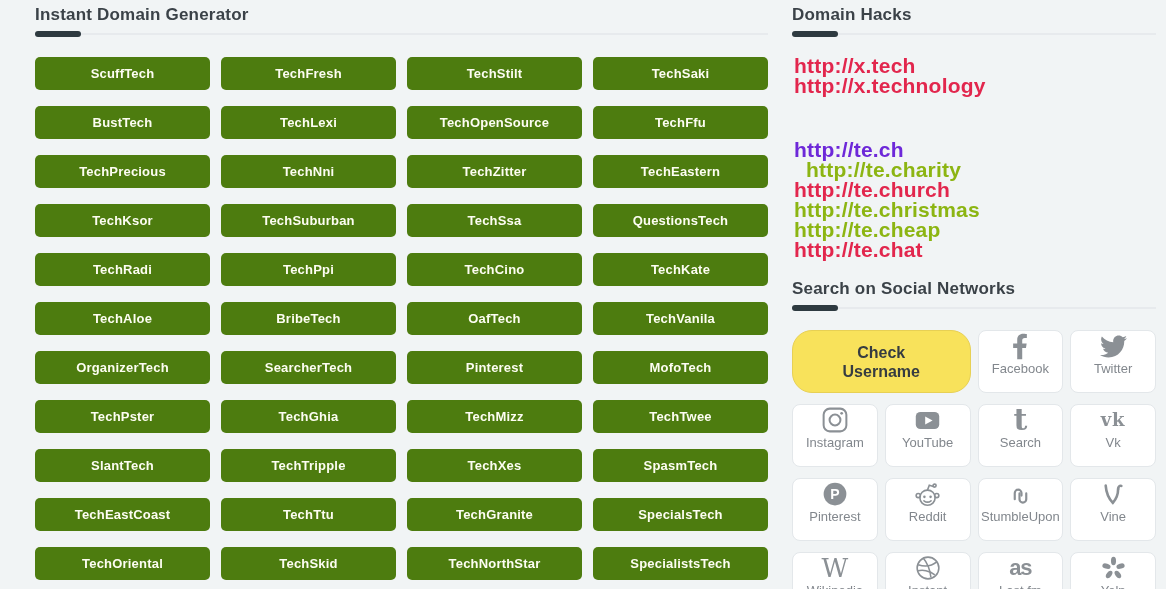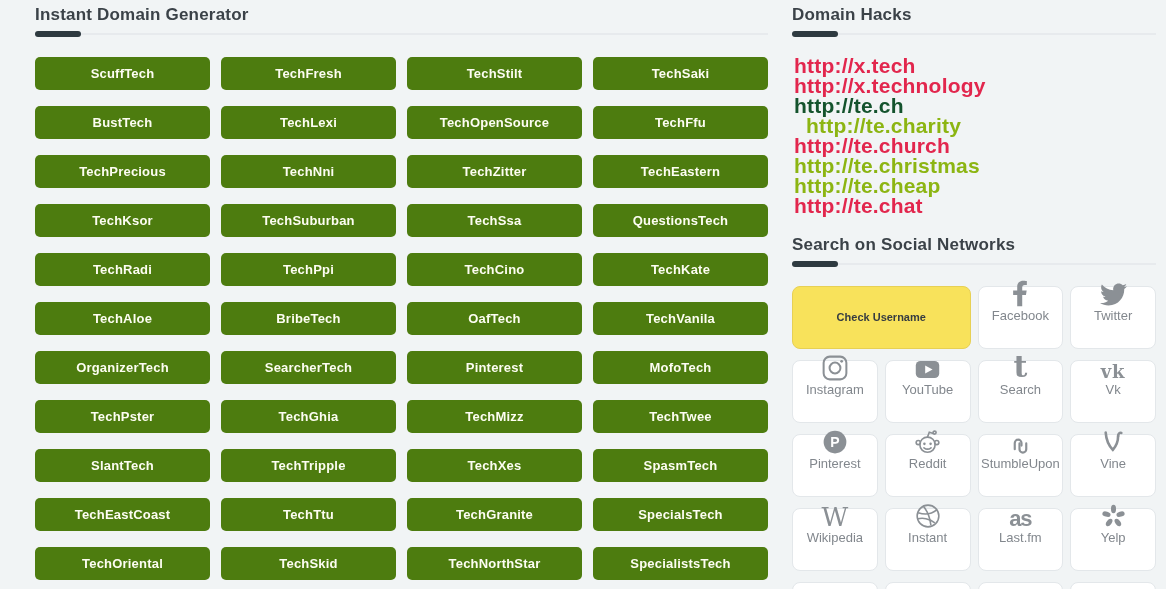--- a/index.html
+++ b/index.html
@@ -38,30 +38,30 @@
 
   
   .social-title{margin-top:18px;}
   .social-grid{
     margin-top:19px;display:grid;
     grid-template-columns:repeat(4,1fr);
     grid-auto-rows:63px;gap:11px 7px;
   }
   .check-btn{
     grid-column:span 2;
-    background:#f8e25b;border:1px solid #e7d054;border-radius:8px;
-    color:#363c41;font-weight:bold;font-size:11px;font-family:inherit;
+    background:#f8e25b;border:1px solid #e7d054;border-radius:20px;
+    color:#363c41;font-weight:bold;font-size:16px;font-family:inherit;
     display:flex;align-items:center;justify-content:center;text-align:center;
     cursor:pointer;
   }
   .check-btn span{display:inline-block;max-width:92px;line-height:19px;}
   .social-btn{
     background:#fff;border:1px solid #e3e7ea;border-radius:8px;
     display:flex;flex-direction:column;align-items:center;justify-content:flex-end;
-    padding-bottom:25px;cursor:pointer;box-sizing:border-box;
+    padding-bottom:16px;cursor:pointer;box-sizing:border-box;
   }
   .icon-slot{flex:1;display:flex;align-items:center;justify-content:center;color:#8b9095;}
   .icon-slot svg{display:block;}
   .social-label{font-size:13px;color:#82878d;line-height:15px;}
   .glyph{color:#8b9095;}
 </style>
 </head>
 <body>
 
 <div class="panel-left">
@@ -116,21 +116,21 @@
     </div>
 </div>
 
 <div class="panel-right">
   <h2 class="section-title">Domain Hacks</h2>
   <div class="rule"></div>
   <div class="hacks-list">
 
   <a class="hack-link" style="color: rgb(226, 38, 77);">http://x.tech</a>
       <a class="hack-link" style="color: rgb(226, 38, 77);">http://x.technology</a>
-      <a class="hack-link" style="color: #14532d;">http://te.ch</a>
+      <a class="hack-link" style="color: #6d28d9; margin-top: 44px;">http://te.ch</a>
       <a class="hack-link" style="color: rgb(140, 181, 18); margin-left: 12px;">http://te.charity</a>
       <a class="hack-link" style="color: rgb(226, 38, 77);">http://te.church</a>
       <a class="hack-link" style="color: rgb(140, 181, 18);">http://te.christmas</a>
       <a class="hack-link" style="color: rgb(140, 181, 18);">http://te.cheap</a>
       <a class="hack-link" style="color: rgb(226, 38, 77);">http://te.chat</a>
     </div>
 
   <h2 class="section-title social-title">Search on Social Networks</h2>
   <div class="rule"></div>
 

